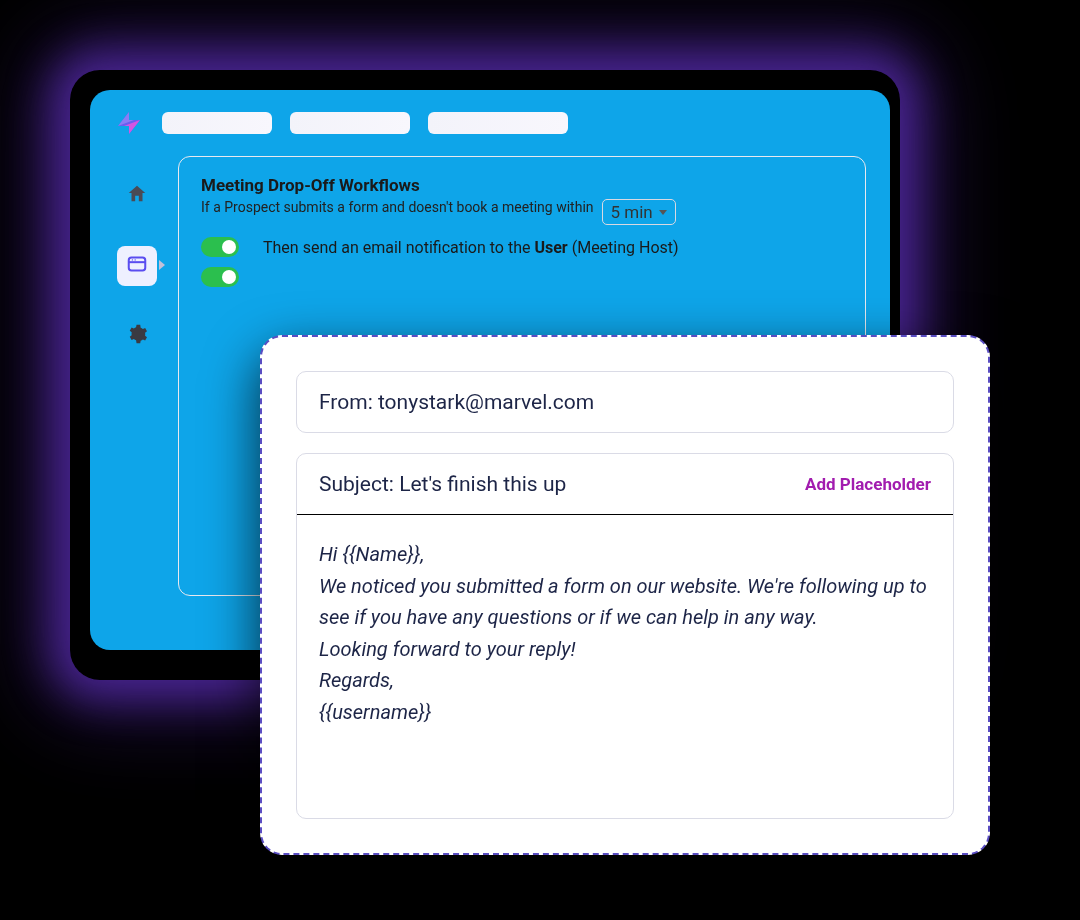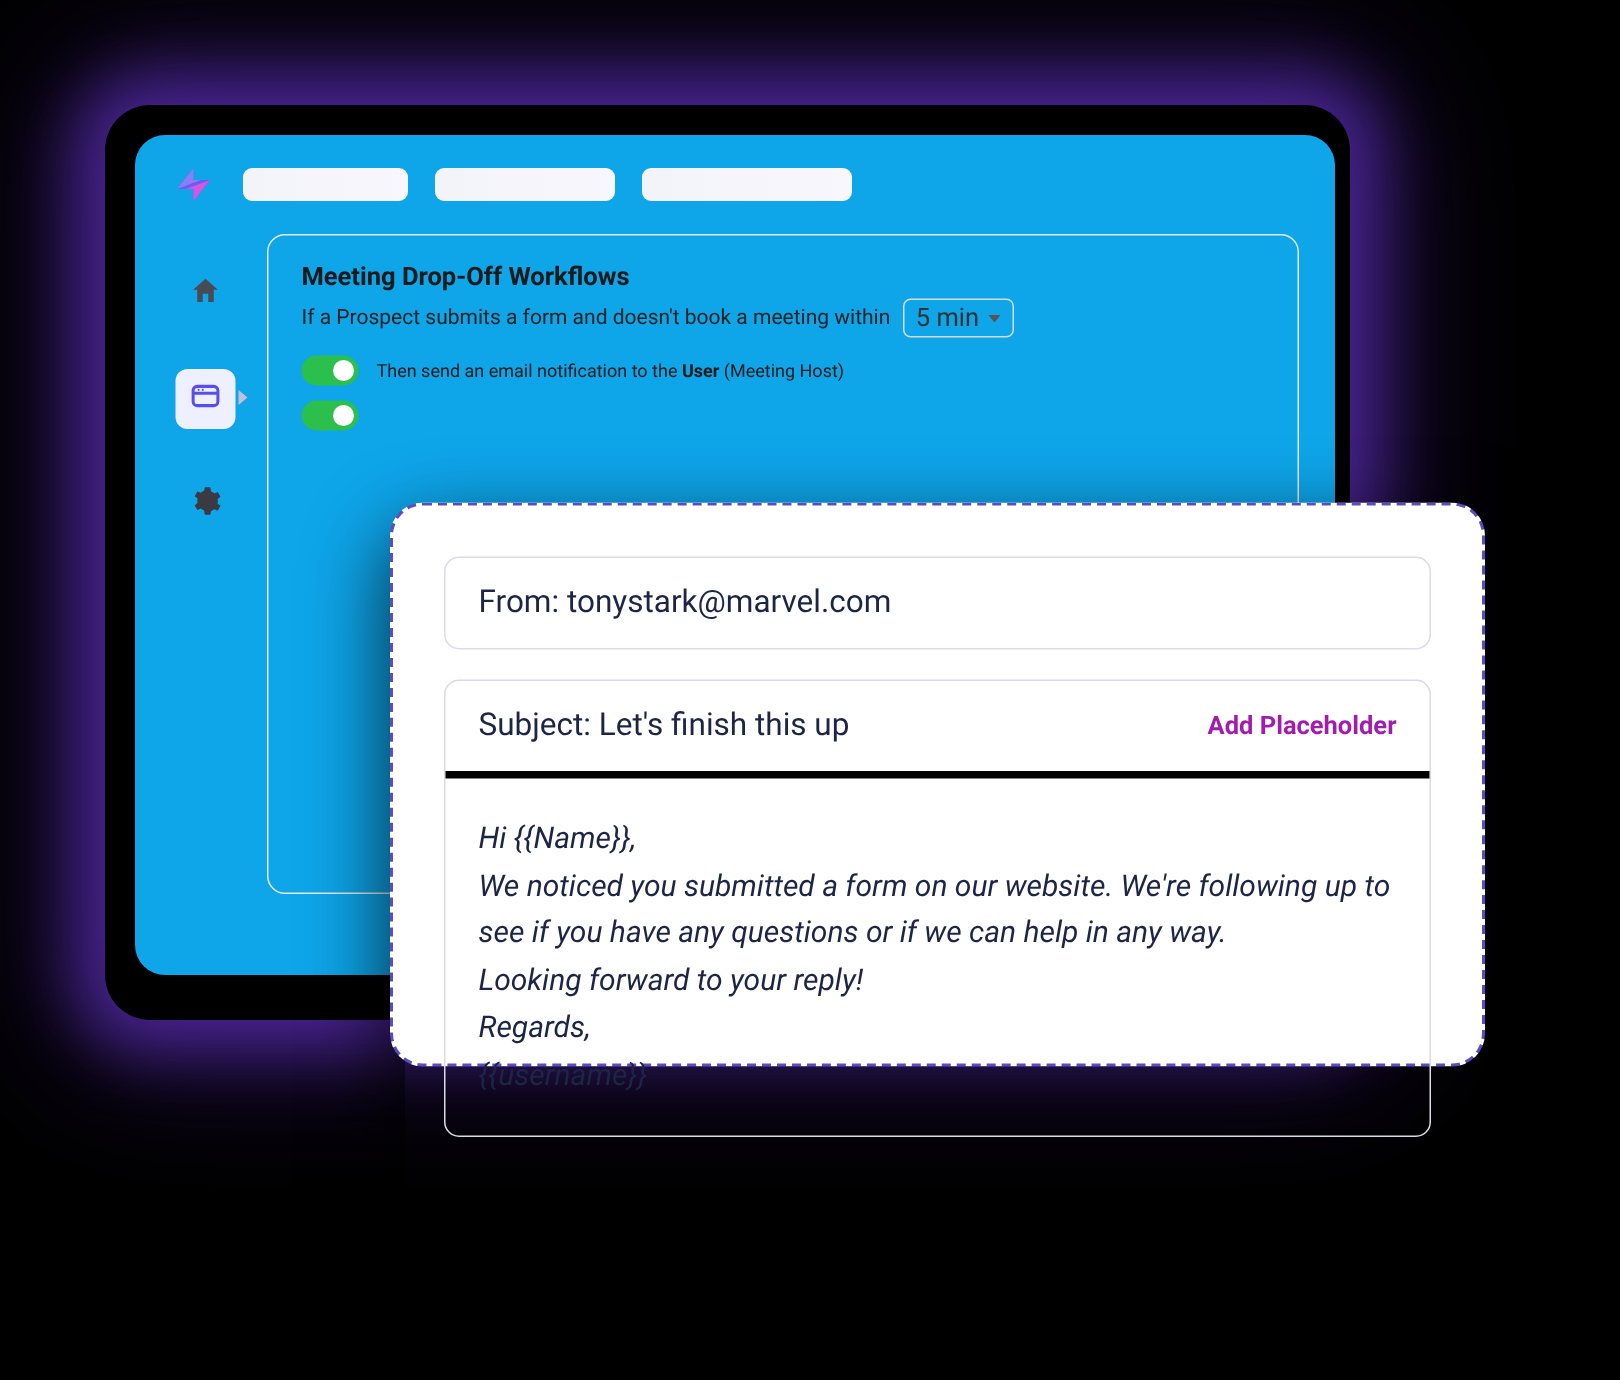--- a/index.html
+++ b/index.html
@@ -94,21 +94,21 @@
   .panel-title {
     font-size: 17px;
     font-weight: 700;
     color: #1a1a1a;
     margin-bottom: 4px;
   }
   .panel-sub {
     font-size: 14px;
     color: #222;
     display: flex;
-    align-items: center;
+    align-items: flex-start;
     gap: 8px;
     margin-bottom: 12px;
   }
   .dropdown {
     display: inline-flex;
     align-items: center;
     gap: 6px;
     border: 1px solid #d8d9e2;
     border-radius: 5px;
     padding: 2px 8px;
@@ -118,22 +118,22 @@
   }
   .caret-down {
     width: 0; height: 0;
     border-left: 4px solid transparent;
     border-right: 4px solid transparent;
     border-top: 5px solid #555;
   }
   .toggle-row {
     display: flex;
     align-items: center;
-    gap: 12px;
-    font-size: 12px;
+    gap: 24px;
+    font-size: 16px;
     color: #1a1a1a;
     margin: 10px 0;
   }
   .toggle {
     width: 38px;
     height: 20px;
     border-radius: 10px;
     background: #2bbf4e;
     position: relative;
     cursor: pointer;
@@ -157,21 +157,21 @@
     height: 510px;
     border-radius: 22px;
     box-shadow: 0 20px 50px 15px rgba(0,0,0,0.65);
     z-index: 2;
   }
   .email-card {
     position: absolute;
     left: 260px;
     top: 335px;
     width: 730px;
-    height: 376px;
+    height: 520px;
     background: #fff;
     border: 2px dashed #5a4dc2;
     border-radius: 22px;
     z-index: 3;
     padding: 34px;
     display: flex;
     flex-direction: column;
     gap: 20px;
   }
   .field-box {
@@ -185,21 +185,21 @@
     padding: 0;
     flex: 1;
     display: flex;
     flex-direction: column;
   }
   .subject-header {
     display: flex;
     justify-content: space-between;
     align-items: center;
     padding: 18px 22px;
-    border-bottom: 5px solid #000000;
+    border-bottom: 1px solid #000000;
   }
   .subject-text {
     font-size: 21px;
     color: #1d2547;
   }
   .add-placeholder {
     font-size: 17px;
     font-weight: 700;
     color: #a21caf;
     cursor: pointer;

